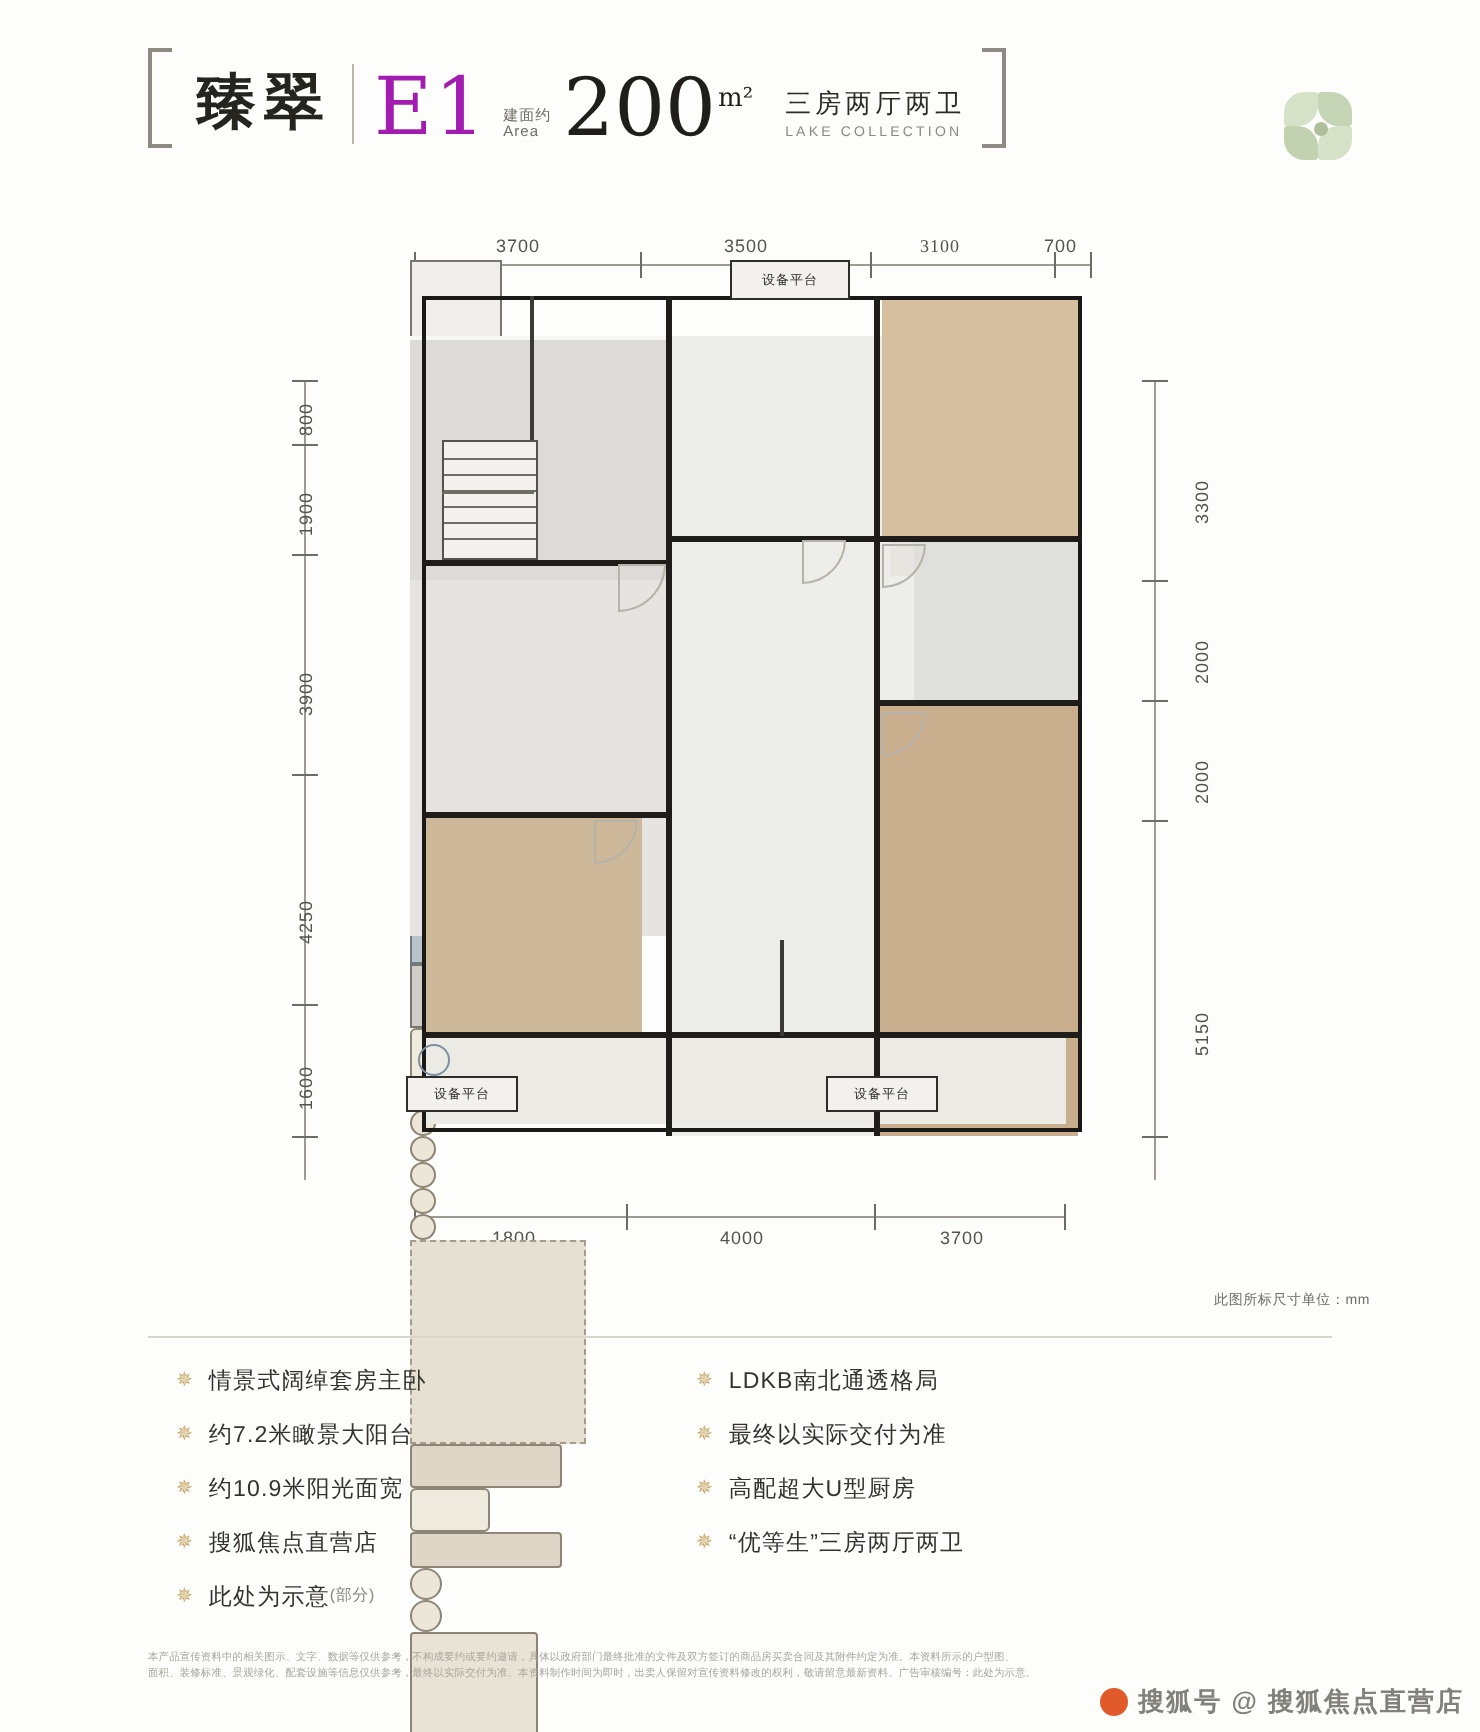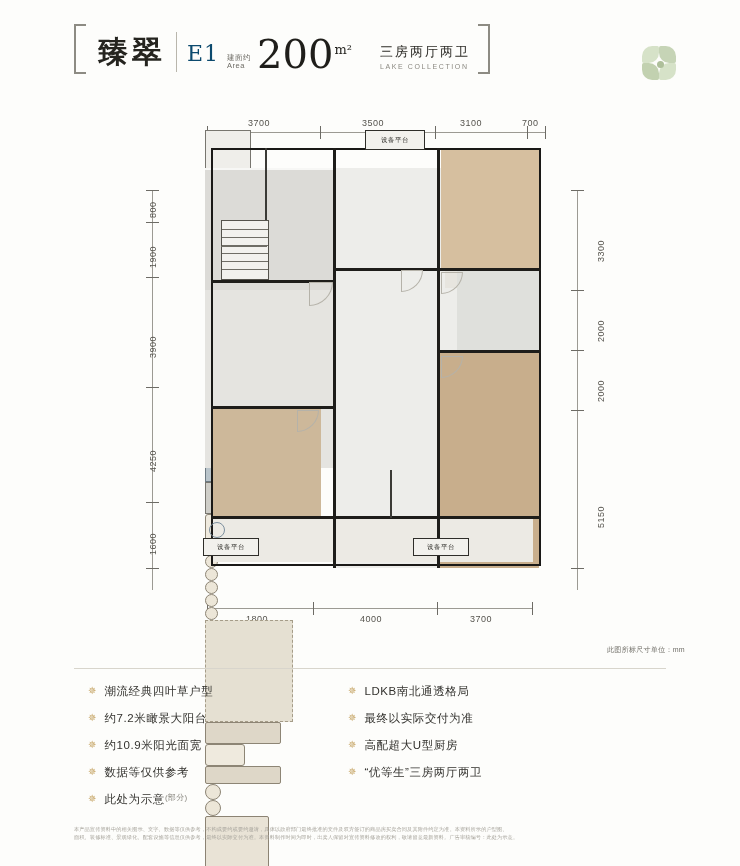--- a/index.html
+++ b/index.html
@@ -20,30 +20,30 @@
   .bracket-l{border-left:2px solid #8d8b83;border-top:2px solid #8d8b83;border-bottom:2px solid #8d8b83;}
   .bracket-r{border-right:2px solid #8d8b83;border-top:2px solid #8d8b83;border-bottom:2px solid #8d8b83;}
   .zh-name{
     font-family:"DejaVu Serif","Liberation Serif",serif;
     font-size:30px;letter-spacing:4px;color:#25241f;
     padding:0 10px 0 12px;line-height:44px;font-weight:700;
   }
   .vsep{width:1px;height:40px;background:#b9b6ac;margin:0 10px 2px 0;}
   .e1{
     font-family:"DejaVu Serif","Liberation Serif",serif;
-    font-size:22px;color:#0c4a6e;line-height:40px;font-weight:400;letter-spacing:1px;
+    font-size:40px;color:#a21caf;line-height:40px;font-weight:400;letter-spacing:1px;
   }
   .mini-col{display:flex;flex-direction:column;justify-content:flex-end;margin:0 6px 4px 8px;line-height:1.05;}
   .mini-col span{font-size:7.5px;color:#6e6c65;letter-spacing:0.5px;}
   .area{
     font-family:"DejaVu Serif","Liberation Serif",serif;
     font-size:40px;color:#1f1e1a;line-height:40px;font-weight:400;
   }
   .sq{font-size:13px;vertical-align:super;margin-left:1px;color:#1f1e1a;}
-  .rooms-col{display:flex;flex-direction:column;justify-content:flex-end;margin-left:28px;padding-bottom:2px;}
+  .rooms-col{display:flex;flex-direction:column;justify-content:flex-end;margin-left:16px;padding-bottom:2px;}
   .rooms{font-size:13px;letter-spacing:2px;color:#2c2b26;line-height:16px;}
   .lake{font-size:7px;letter-spacing:1.6px;color:#8b8981;line-height:10px;margin-top:2px;}
 
   .clover{position:absolute;right:58px;top:44px;width:42px;height:40px;}
   .clover i{position:absolute;width:17px;height:17px;background:#cdd9c1;border-radius:60% 10% 60% 10%;}
   .clover i:nth-child(1){left:2px;top:2px;transform:rotate(0deg);background:#d6e2c8;}
   .clover i:nth-child(2){left:19px;top:2px;transform:rotate(90deg);background:#c6d4b6;}
   .clover i:nth-child(3){left:19px;top:19px;transform:rotate(180deg);background:#d6e2c8;}
   .clover i:nth-child(4){left:2px;top:19px;transform:rotate(270deg);background:#c2d1b0;}
   .clover u{position:absolute;left:17px;top:17px;width:7px;height:7px;background:#aebf9a;border-radius:50%;}
@@ -145,21 +145,21 @@
   <div class="plan">
 
     <div class="dimline" style="left:207px;top:32px;width:338px;height:1px;"></div>
     <div class="tick" style="left:207px;top:26px;width:1px;height:13px;"></div>
     <div class="tick" style="left:320px;top:26px;width:1px;height:13px;"></div>
     <div class="tick" style="left:435px;top:26px;width:1px;height:13px;"></div>
     <div class="tick" style="left:527px;top:26px;width:1px;height:13px;"></div>
     <div class="tick" style="left:545px;top:26px;width:1px;height:13px;"></div>
     <div class="dimtext" style="left:248px;top:18px;">3700</div>
     <div class="dimtext" style="left:362px;top:18px;">3500</div>
-    <div class="dimtext" style="left:460px;top:18px;">3100</div>
+    <div class="dimtext" style="left:460px;top:18px;font-family:Liberation Serif, serif;">3100</div>
     <div class="dimtext" style="left:522px;top:18px;">700</div>
 
     <div class="dimline" style="left:152px;top:90px;width:1px;height:400px;"></div>
     <div class="tick" style="left:146px;top:90px;width:13px;height:1px;"></div>
     <div class="tick" style="left:146px;top:122px;width:13px;height:1px;"></div>
     <div class="tick" style="left:146px;top:177px;width:13px;height:1px;"></div>
     <div class="tick" style="left:146px;top:287px;width:13px;height:1px;"></div>
     <div class="tick" style="left:146px;top:402px;width:13px;height:1px;"></div>
     <div class="tick" style="left:146px;top:468px;width:13px;height:1px;"></div>
     <div class="vdim" style="left:148px;top:118px;">800</div>
@@ -269,33 +269,33 @@
       <div style="position:absolute;left:4px;top:392px;width:14px;height:14px;border:1px solid #7c8f9e;border-radius:50%;"></div>
     </div>
   </div>
 
   <div class="features">
     <div class="divider"></div>
 
     <div class="feat-col c1">
       <div class="feat">
         <span class="star">✵</span>
-        <span class="feat-txt">潮流经典四叶草户型</span>
+        <span class="feat-txt">情景式阔绰套房主卧</span>
       </div>
       <div class="feat">
         <span class="star">✵</span>
         <span class="feat-txt">约7.2米瞰景大阳台</span>
       </div>
       <div class="feat">
         <span class="star">✵</span>
         <span class="feat-txt">约10.9米阳光面宽</span>
       </div>
       <div class="feat">
         <span class="star">✵</span>
-        <span class="feat-txt">数据等仅供参考</span>
+        <span class="feat-txt">搜狐焦点直营店</span>
       </div>
       <div class="feat">
         <span class="star">✵</span>
         <span class="feat-txt">此处为示意</span>
         <span class="feat-sub">(部分)</span>
       </div>
     </div>
 
     <div class="feat-col c2">
       <div class="feat">
@@ -316,14 +316,18 @@
       </div>
     </div>
 
   </div>
 
   <div class="footer">
     <p>本产品宣传资料中的相关图示、文字、数据等仅供参考，不构成要约或要约邀请，具体以政府部门最终批准的文件及双方签订的商品房买卖合同及其附件约定为准。本资料所示的户型图、</p>
     <p>面积、装修标准、景观绿化、配套设施等信息仅供参考，最终以实际交付为准。本资料制作时间为即时，出卖人保留对宣传资料修改的权利，敬请留意最新资料。广告审核编号：此处为示意。</p>
   </div>
 
+  <div class="watermark">
+    <div class="wm-logo"></div>
+    <div class="wm-txt">搜狐号 @ 搜狐焦点直营店</div>
+  </div>
 
 </div>
 
 </body></html>

